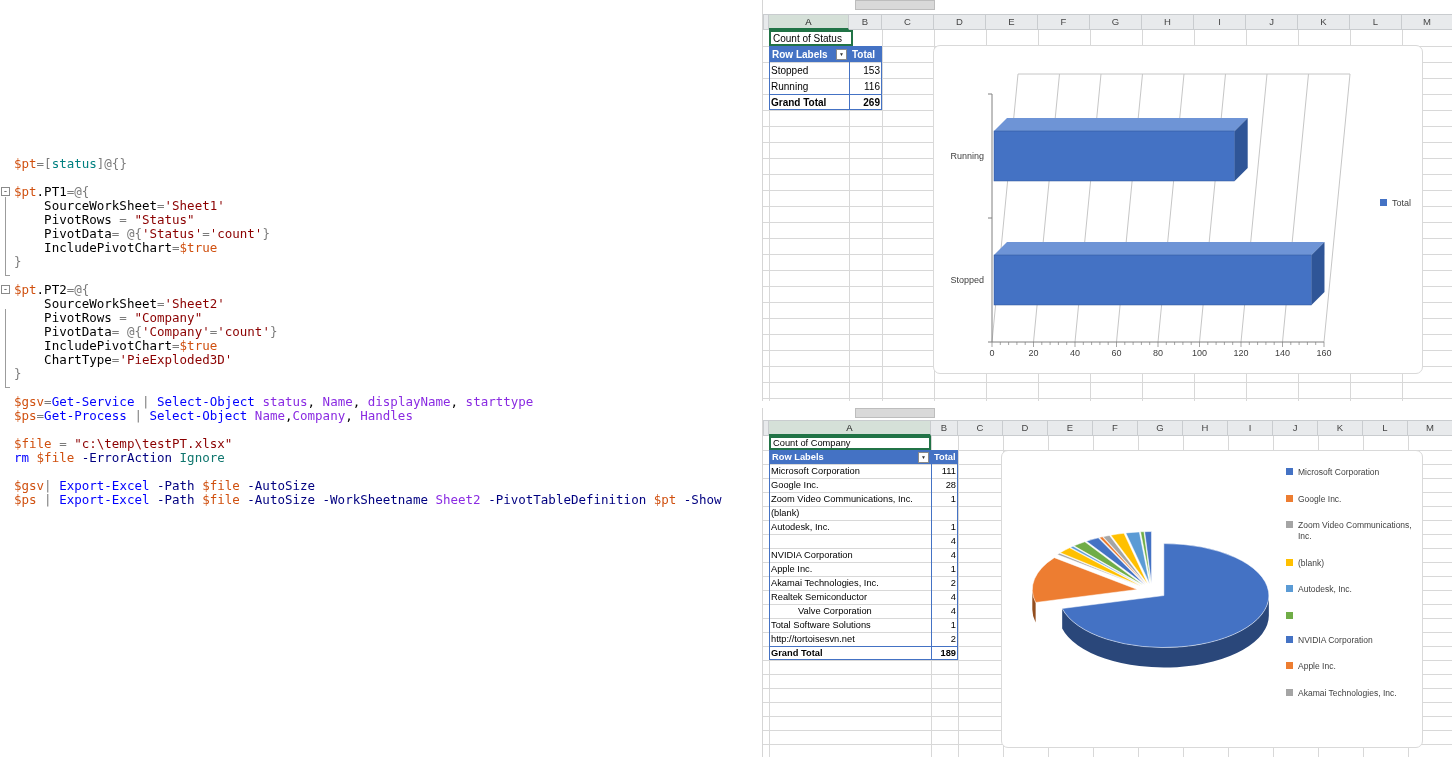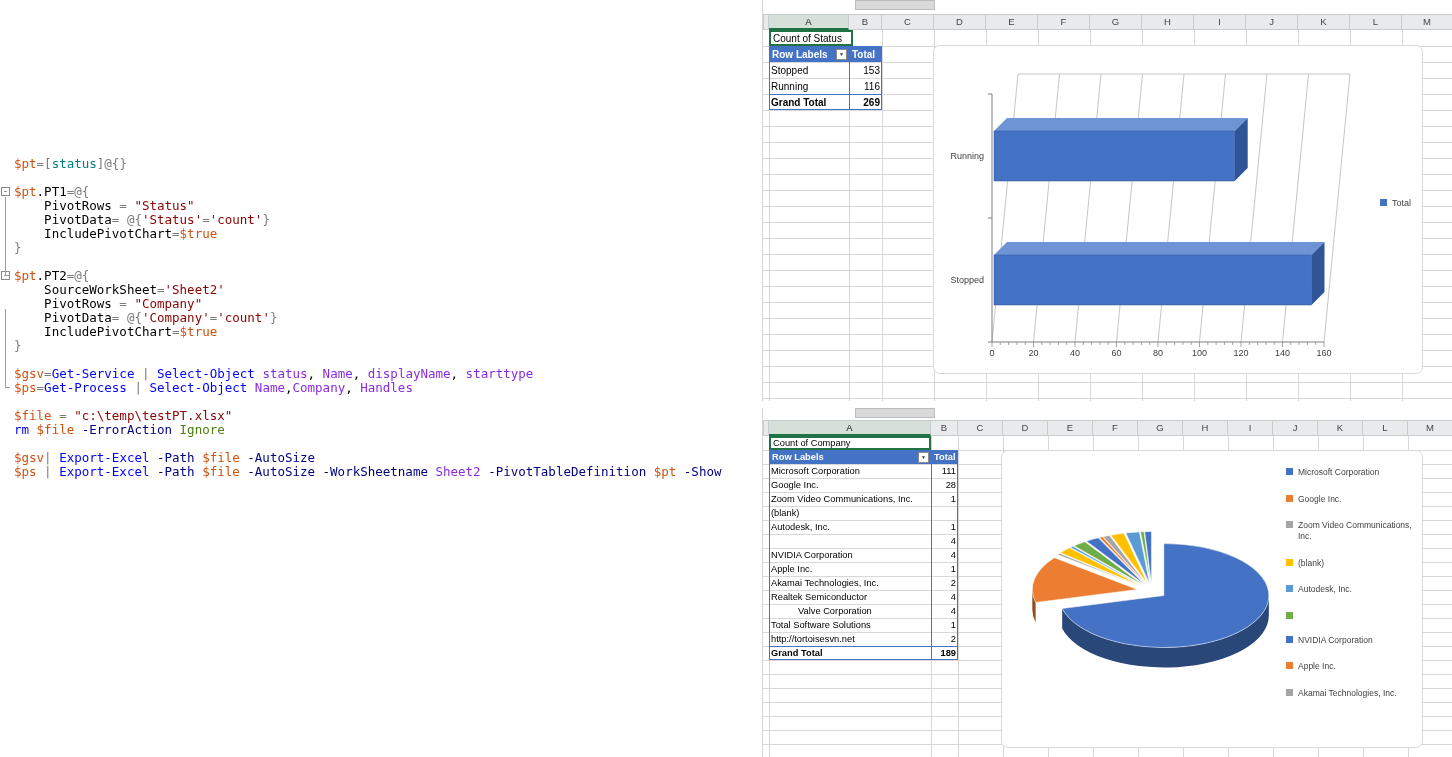--- a/index.html
+++ b/index.html
@@ -71,37 +71,39 @@
   .lg-sq{width:7px;height:7px;flex:0 0 7px;margin-top:1px;}
 </style>
 </head>
 <body>
 
 <div class="code-pane">
   <div style="position:relative;">
       <div class="code-line"><span><span style="color: rgb(208, 80, 15);">$pt</span><span style="color: rgb(123, 123, 123);">=</span><span style="color: rgb(123, 123, 123);">[</span><span style="color: rgb(0, 128, 128);">status</span><span style="color: rgb(123, 123, 123);">]</span><span style="color: rgb(123, 123, 123);">@{}</span></span></div>
       <div class="code-line"><span></span></div>
       <div class="code-line"><span class="fold-box">-</span><span><span style="color: rgb(208, 80, 15);">$pt</span><span style="color: rgb(0, 0, 0);">.PT1</span><span style="color: rgb(123, 123, 123);">=</span><span style="color: rgb(123, 123, 123);">@{</span></span></div>
+      <div class="code-line"><span><span style="color: rgb(0, 0, 0);">    SourceWorkSheet</span><span style="color: rgb(123, 123, 123);">=</span><span style="color: rgb(139, 0, 0);">'Sheet1'</span></span></div>
       <div class="code-line"><span><span style="color: rgb(0, 0, 0);">    PivotRows </span><span style="color: rgb(123, 123, 123);">= </span><span style="color: rgb(139, 0, 0);">"Status"</span></span></div>
       <div class="code-line"><span><span style="color: rgb(0, 0, 0);">    PivotData</span><span style="color: rgb(123, 123, 123);">= </span><span style="color: rgb(123, 123, 123);">@{</span><span style="color: rgb(139, 0, 0);">'Status'</span><span style="color: rgb(123, 123, 123);">=</span><span style="color: rgb(139, 0, 0);">'count'</span><span style="color: rgb(123, 123, 123);">}</span></span></div>
       <div class="code-line"><span><span style="color: rgb(0, 0, 0);">    IncludePivotChart</span><span style="color: rgb(123, 123, 123);">=</span><span style="color: rgb(208, 80, 15);">$true</span></span></div>
       <div class="code-line"><span><span style="color: rgb(123, 123, 123);">}</span></span></div>
       <div class="code-line"><span></span></div>
       <div class="code-line"><span class="fold-box">-</span><span><span style="color: rgb(208, 80, 15);">$pt</span><span style="color: rgb(0, 0, 0);">.PT2</span><span style="color: rgb(123, 123, 123);">=</span><span style="color: rgb(123, 123, 123);">@{</span></span></div>
       <div class="code-line"><span><span style="color: rgb(0, 0, 0);">    SourceWorkSheet</span><span style="color: rgb(123, 123, 123);">=</span><span style="color: rgb(139, 0, 0);">'Sheet2'</span></span></div>
       <div class="code-line"><span><span style="color: rgb(0, 0, 0);">    PivotRows </span><span style="color: rgb(123, 123, 123);">= </span><span style="color: rgb(139, 0, 0);">"Company"</span></span></div>
       <div class="code-line"><span><span style="color: rgb(0, 0, 0);">    PivotData</span><span style="color: rgb(123, 123, 123);">= </span><span style="color: rgb(123, 123, 123);">@{</span><span style="color: rgb(139, 0, 0);">'Company'</span><span style="color: rgb(123, 123, 123);">=</span><span style="color: rgb(139, 0, 0);">'count'</span><span style="color: rgb(123, 123, 123);">}</span></span></div>
       <div class="code-line"><span><span style="color: rgb(0, 0, 0);">    IncludePivotChart</span><span style="color: rgb(123, 123, 123);">=</span><span style="color: rgb(208, 80, 15);">$true</span></span></div>
+      <div class="code-line"><span><span style="color: rgb(0, 0, 0);">    ChartType</span><span style="color: rgb(123, 123, 123);">=</span><span style="color: rgb(139, 0, 0);">'PieExploded3D'</span></span></div>
       <div class="code-line"><span><span style="color: rgb(123, 123, 123);">}</span></span></div>
       <div class="code-line"><span></span></div>
       <div class="code-line"><span><span style="color: rgb(208, 80, 15);">$gsv</span><span style="color: rgb(123, 123, 123);">=</span><span style="color: rgb(0, 0, 255);">Get-Service</span><span style="color: rgb(123, 123, 123);"> | </span><span style="color: rgb(0, 0, 255);">Select-Object</span><span style="color: rgb(138, 43, 226);"> status</span><span style="color: rgb(0, 0, 0);">,</span><span style="color: rgb(138, 43, 226);"> Name</span><span style="color: rgb(0, 0, 0);">,</span><span style="color: rgb(138, 43, 226);"> displayName</span><span style="color: rgb(0, 0, 0);">,</span><span style="color: rgb(138, 43, 226);"> starttype</span></span></div>
       <div class="code-line"><span><span style="color: rgb(208, 80, 15);">$ps</span><span style="color: rgb(123, 123, 123);">=</span><span style="color: rgb(0, 0, 255);">Get-Process</span><span style="color: rgb(123, 123, 123);"> | </span><span style="color: rgb(0, 0, 255);">Select-Object</span><span style="color: rgb(138, 43, 226);"> Name</span><span style="color: rgb(0, 0, 0);">,</span><span style="color: rgb(138, 43, 226);">Company</span><span style="color: rgb(0, 0, 0);">,</span><span style="color: rgb(138, 43, 226);"> Handles</span></span></div>
       <div class="code-line"><span></span></div>
       <div class="code-line"><span><span style="color: rgb(208, 80, 15);">$file</span><span style="color: rgb(123, 123, 123);"> = </span><span style="color: rgb(139, 0, 0);">"c:\temp\testPT.xlsx"</span></span></div>
-      <div class="code-line"><span><span style="color: rgb(0, 0, 255);">rm</span><span style="color: rgb(208, 80, 15);"> $file</span><span style="color: rgb(0, 0, 128); margin-top: 20px;"> -ErrorAction</span><span style="color: #4d7c0f;"> Ignore</span></span></div>
+      <div class="code-line"><span><span style="color: rgb(0, 0, 255);">rm</span><span style="color: rgb(208, 80, 15);"> $file</span><span style="color: rgb(0, 0, 128); margin-top: 20px;"> -ErrorAction</span><span style="color: #0f766e;"> Ignore</span></span></div>
       <div class="code-line"><span></span></div>
       <div class="code-line"><span><span style="color: rgb(208, 80, 15);">$gsv</span><span style="color: rgb(123, 123, 123);">| </span><span style="color: rgb(0, 0, 255);">Export-Excel</span><span style="color: rgb(0, 0, 128);"> -Path</span><span style="color: rgb(208, 80, 15);"> $file</span><span style="color: rgb(0, 0, 128);"> -AutoSize</span></span></div>
       <div class="code-line"><span><span style="color: rgb(208, 80, 15);">$ps</span><span style="color: rgb(123, 123, 123);"> | </span><span style="color: rgb(0, 0, 255);">Export-Excel</span><span style="color: rgb(0, 0, 128);"> -Path</span><span style="color: rgb(208, 80, 15);"> $file</span><span style="color: rgb(0, 0, 128);"> -AutoSize</span><span style="color: rgb(0, 0, 128);"> -WorkSheetname</span><span style="color: rgb(138, 43, 226);"> Sheet2</span><span style="color: rgb(0, 0, 128);"> -PivotTableDefinition</span><span style="color: rgb(208, 80, 15);"> $pt</span><span style="color: rgb(0, 0, 128);"> -Show</span></span></div>
       <div class="fold-guide" style="top: 40px; height: 79px;">
         <div class="tick"></div>
       </div>
       <div class="fold-guide" style="top: 152px; height: 79px;">
         <div class="tick"></div>
       </div>
     </div>

